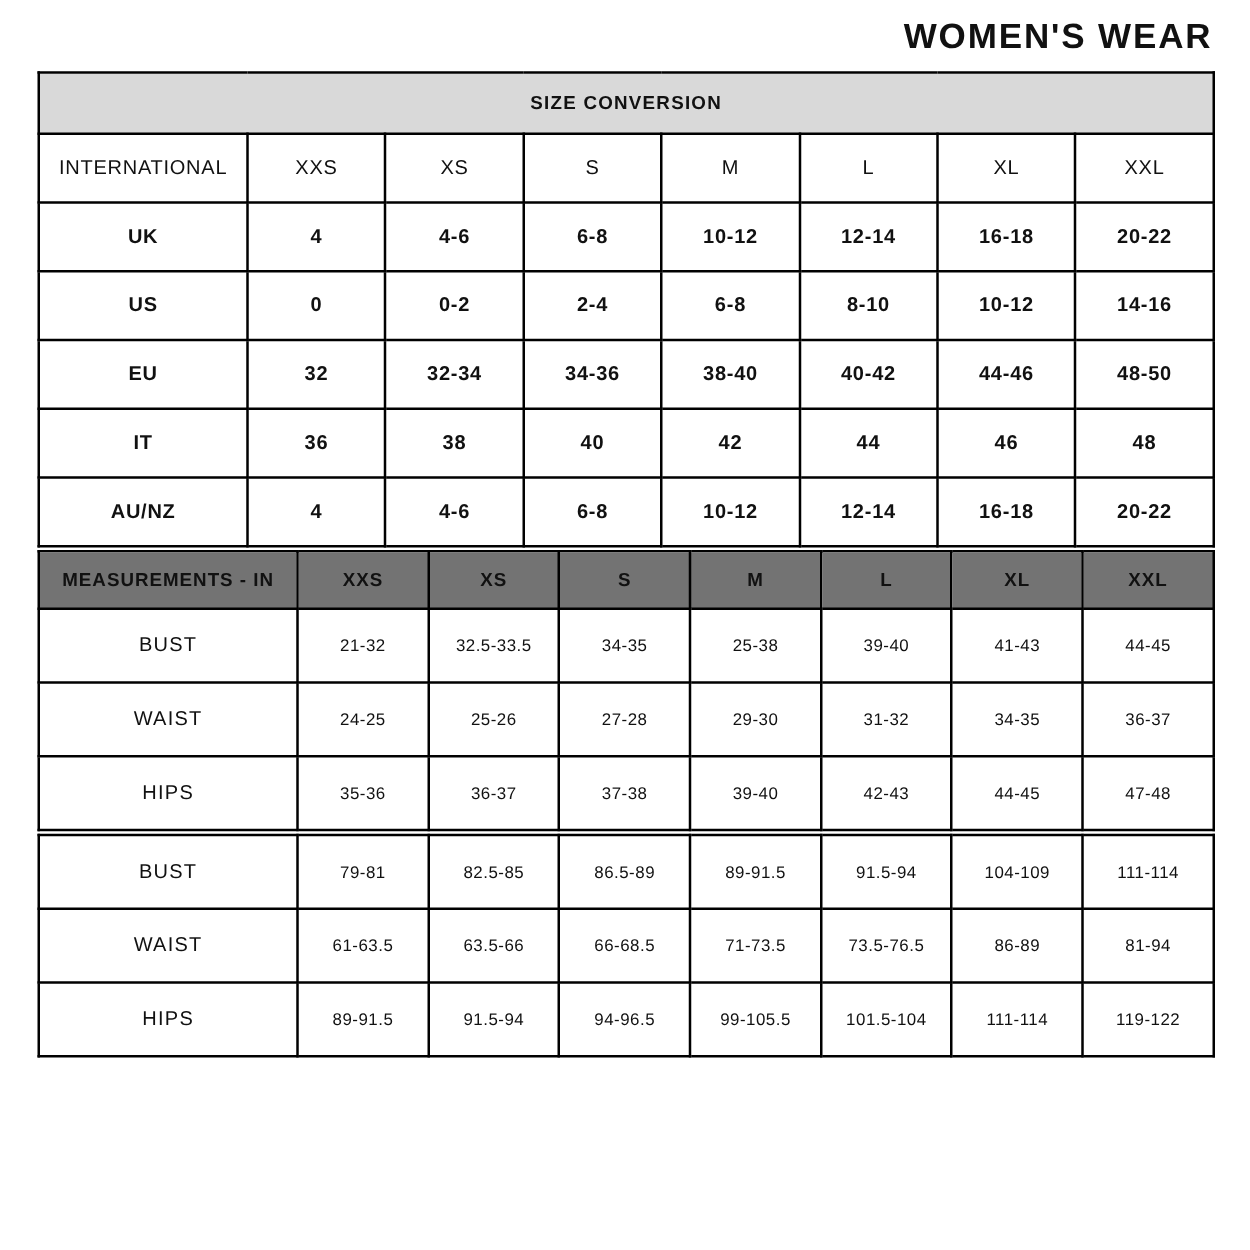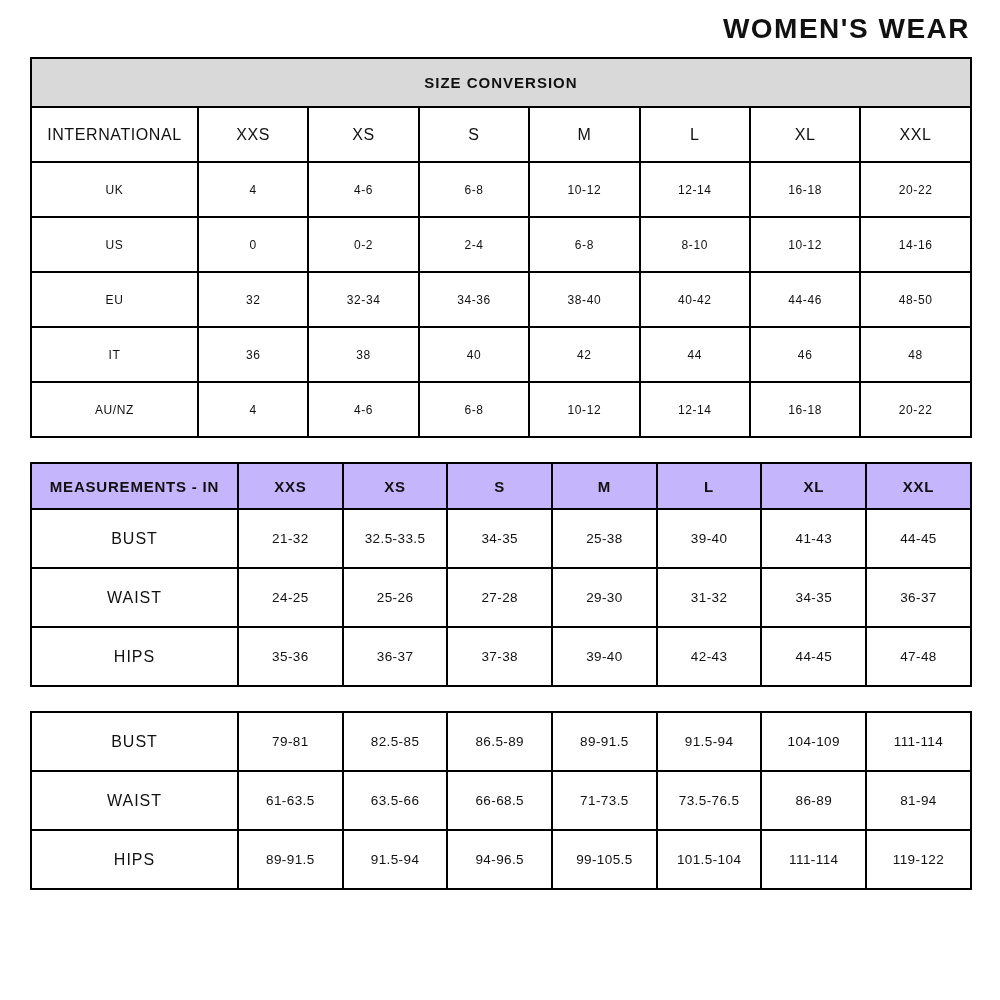--- a/index.html
+++ b/index.html
@@ -20,21 +20,21 @@
     text-align: right;
     font-size: 28px;
     font-weight: bold;
     letter-spacing: 1.5px;
     line-height: 32px;
   }
   table.tbl {
     border-collapse: collapse;
     table-layout: fixed;
     width: 940px;
-    margin-bottom: 24px;
+    margin-bottom: 2px;
   }
   table.tbl td {
     border: 2px solid #000000;
     text-align: center;
     vertical-align: middle;
     padding: 0 4px;
     letter-spacing: 0.6px;
     overflow: hidden;
   }
   
@@ -50,26 +50,27 @@
     font-weight: bold;
     font-size: 15px;
     letter-spacing: 1px;
   }
   .conv tr.hdr td {
     height: 53px;
     font-size: 16px;
   }
   .conv tr.data td {
     height: 53px;
-    font-size: 12px;
+    font-size: 16px;
+    font-weight: bold;
   }
 
   
   .meas tr.hdr td {
-    background: #c4b5fd;
+    background: #737373;
     height: 44px;
     font-weight: bold;
     font-size: 15px;
     letter-spacing: 0.8px;
   }
   .meas tr.data td.row-label {
     font-size: 16px;
     letter-spacing: 1px;
   }
   .meas tr.data td {

